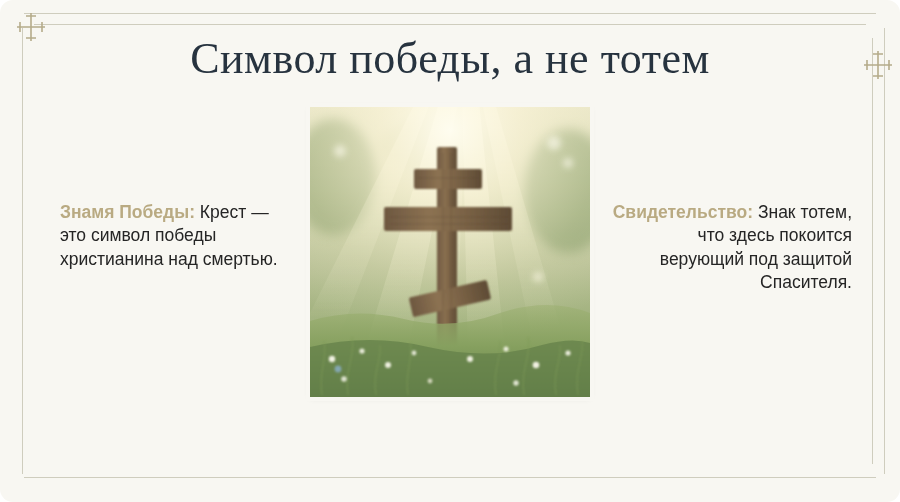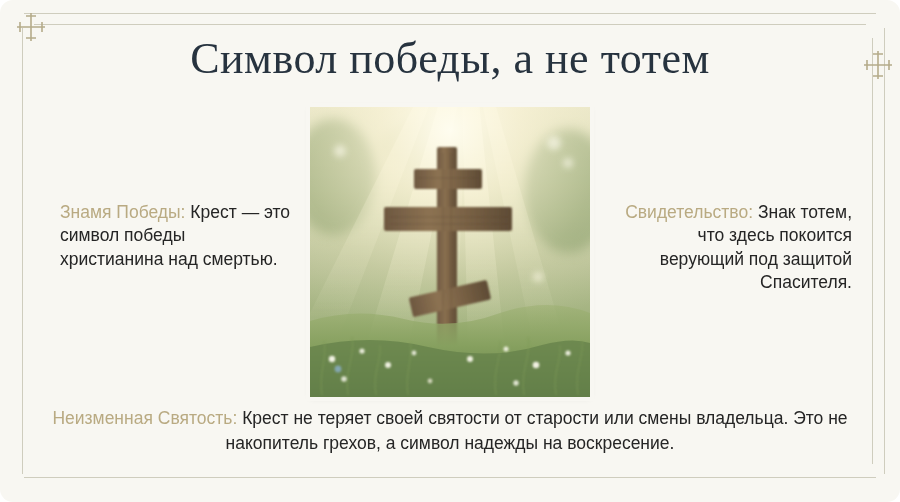--- a/index.html
+++ b/index.html
@@ -84,21 +84,21 @@
     text-align: left;
   }
   .block-right {
     left: 612px;
     top: 201px;
     width: 240px;
     text-align: right;
   }
   .label {
     color: #b9aa82;
-    font-weight: normal;
+    font-weight: bold;
   }
 
   
   .block-bottom {
     position: absolute;
     left: 44px;
     top: 406px;
     width: 812px;
     text-align: center;
     font-size: 17.5px;
@@ -263,17 +263,14 @@
   </div>
 
   <div class="text-block block-left">
     <span class="label">Знамя Победы:</span><span> Крест — это символ победы христианина над смертью.</span>
   </div>
 
   <div class="text-block block-right">
     <span class="label">Свидетельство:</span><span> Знак тотем, что здесь покоится верующий под защитой Спасителя.</span>
   </div>
 
-  <div class="block-bottom">
-    <span class="label">Неизменная Святость:</span><span> Крест не теряет своей святости от старости или смены владельца. Это не накопитель грехов, а символ надежды на воскресение.</span>
-  </div>
 
 </div>
 
 </body></html>

